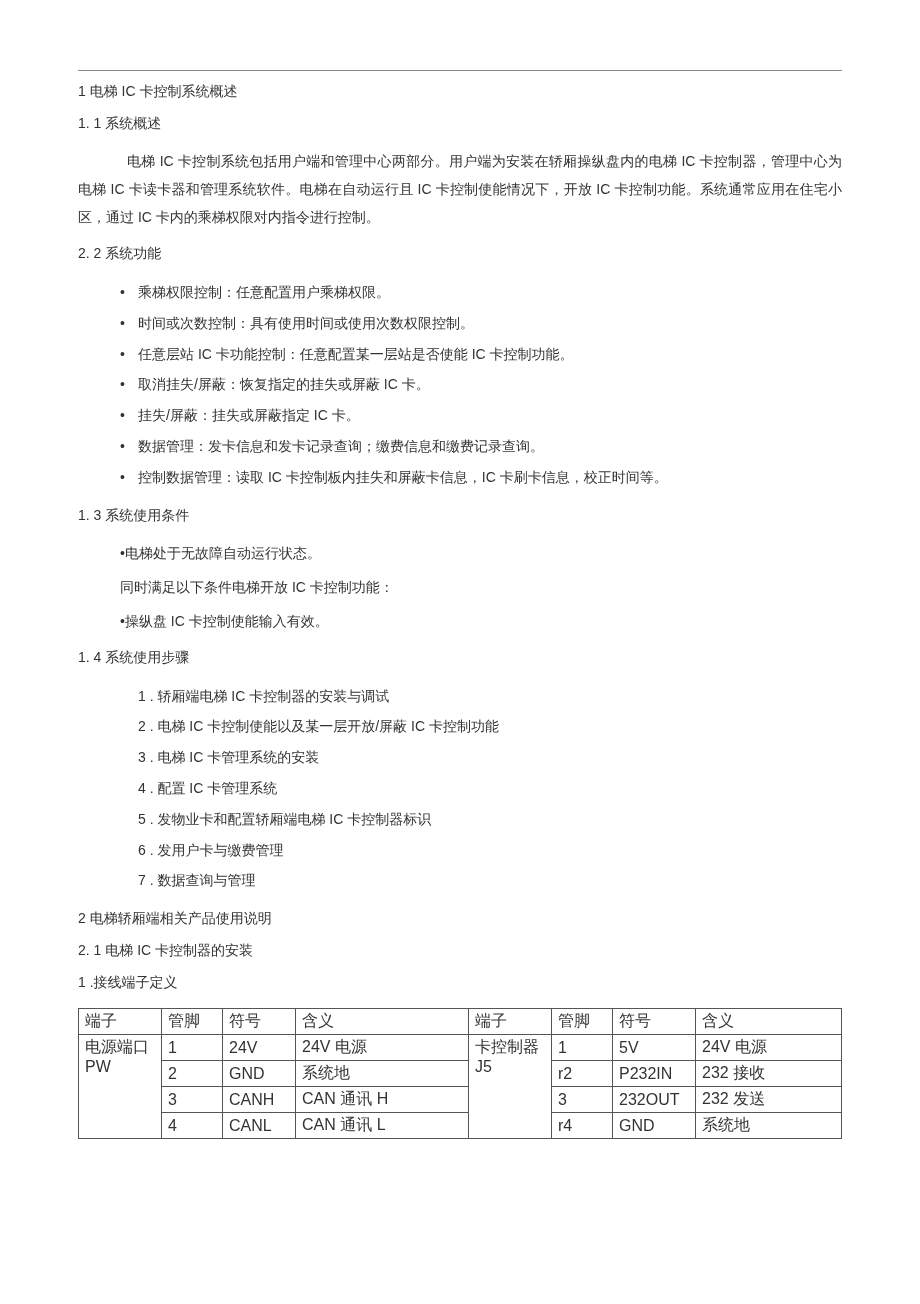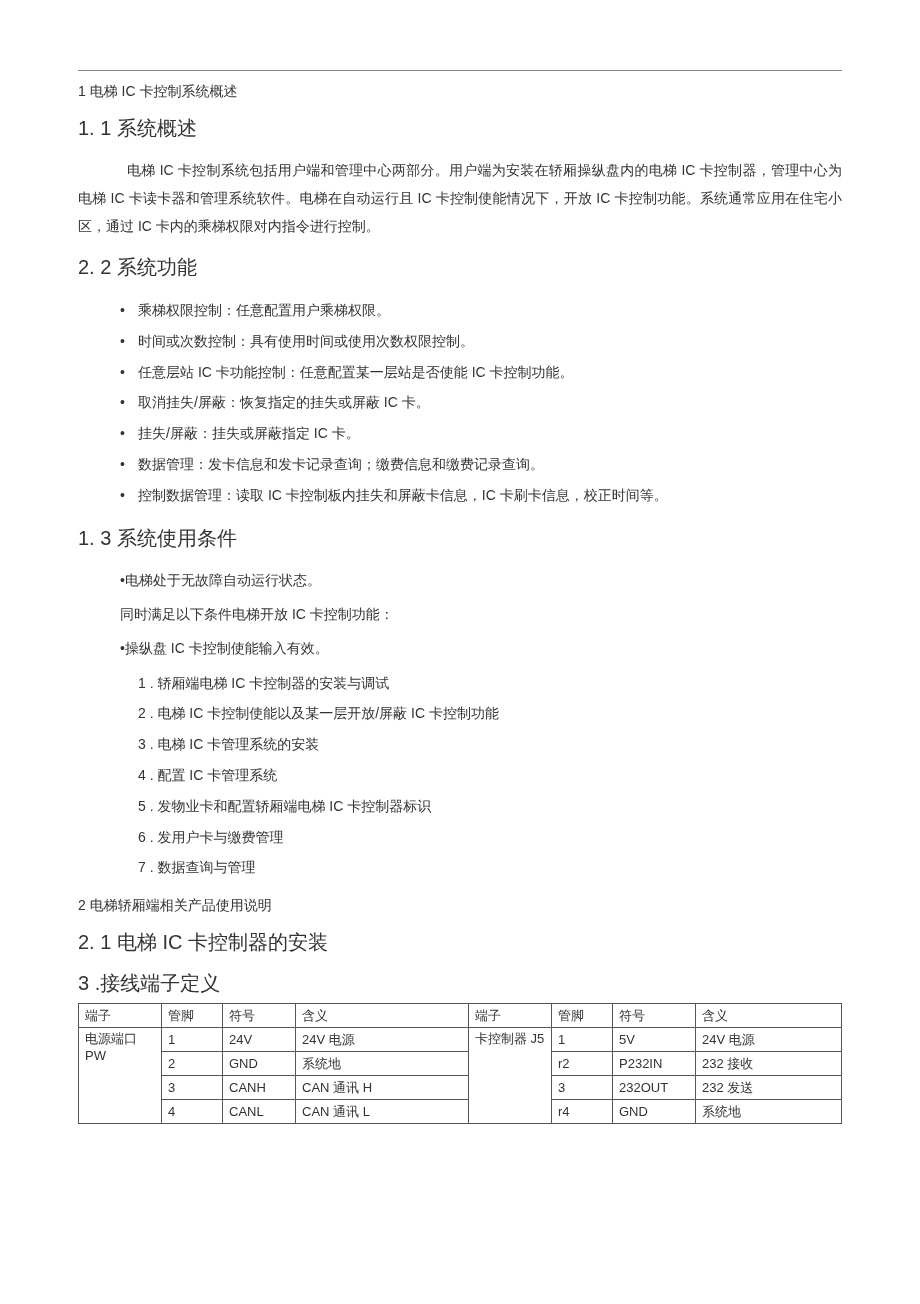--- a/index.html
+++ b/index.html
@@ -16,21 +16,21 @@
   }
   .topline {
     border-top: 1px solid #888;
     margin-bottom: 10px;
   }
   .h1 {
     font-size: 14px;
     margin: 12px 0 14px 0;
   }
   .h2 {
-    font-size: 20px;
+    font-size: 14px;
     margin: 14px 0 14px 0;
   }
   .para {
     line-height: 2.0;
     margin: 0 0 14px 0;
     text-indent: 3.5em;
     text-align: justify;
   }
   .para2 {
     line-height: 2.0;
@@ -57,22 +57,22 @@
     margin: 4px 0 14px 0;
     counter-reset: step;
   }
   ol.steps li {
     line-height: 2.2;
   }
   
   table.term {
     border-collapse: collapse;
     width: 100%;
-    font-size: 13px;
-    margin-top: 6px;
+    font-size: 16px;
+    margin-top: 16px;
   }
   table.term td, table.term th {
     border: 1px solid #555;
     padding: 2px 6px;
     text-align: left;
     vertical-align: middle;
     height: 19px;
   }
   table.term .span4 {
     vertical-align: top;
@@ -99,33 +99,34 @@
     <li>挂失/屏蔽：挂失或屏蔽指定 IC 卡。</li>
     <li>数据管理：发卡信息和发卡记录查询；缴费信息和缴费记录查询。</li>
     <li>控制数据管理：读取 IC 卡控制板内挂失和屏蔽卡信息，IC 卡刷卡信息，校正时间等。</li>
   </ul>
 
   <div class="h2">1.  3 系统使用条件</div>
   <p class="para2">•电梯处于无故障自动运行状态。</p>
   <p class="para2">同时满足以下条件电梯开放 IC 卡控制功能：</p>
   <p class="para2">•操纵盘 IC 卡控制使能输入有效。</p>
 
+  <div class="h2">1.  4 系统使用步骤</div>
   <ol class="steps">
     <li>1 . 轿厢端电梯 IC 卡控制器的安装与调试</li>
     <li>2 . 电梯 IC 卡控制使能以及某一层开放/屏蔽 IC 卡控制功能</li>
     <li>3 . 电梯 IC 卡管理系统的安装</li>
     <li>4 . 配置 IC 卡管理系统</li>
     <li>5 . 发物业卡和配置轿厢端电梯 IC 卡控制器标识</li>
     <li>6 . 发用户卡与缴费管理</li>
     <li>7 . 数据查询与管理</li>
   </ol>
 
   <div class="h1">2 电梯轿厢端相关产品使用说明</div>
   <div class="h2">2.  1 电梯 IC 卡控制器的安装</div>
-  <div class="h2" style="margin-bottom:6px;">3 .接线端子定义</div>
+  <div class="h2" style="margin-bottom:6px;">1 .接线端子定义</div>
 
   <table class="term">
     <tbody>
         <tr>
       <td style="width:70px;">端子</td>
       <td style="width:48px;">管脚</td>
       <td style="width:60px;">符号</td>
       <td style="width:160px;">含义</td>
       <td style="width:70px;">端子</td>
       <td style="width:48px;">管脚</td>

